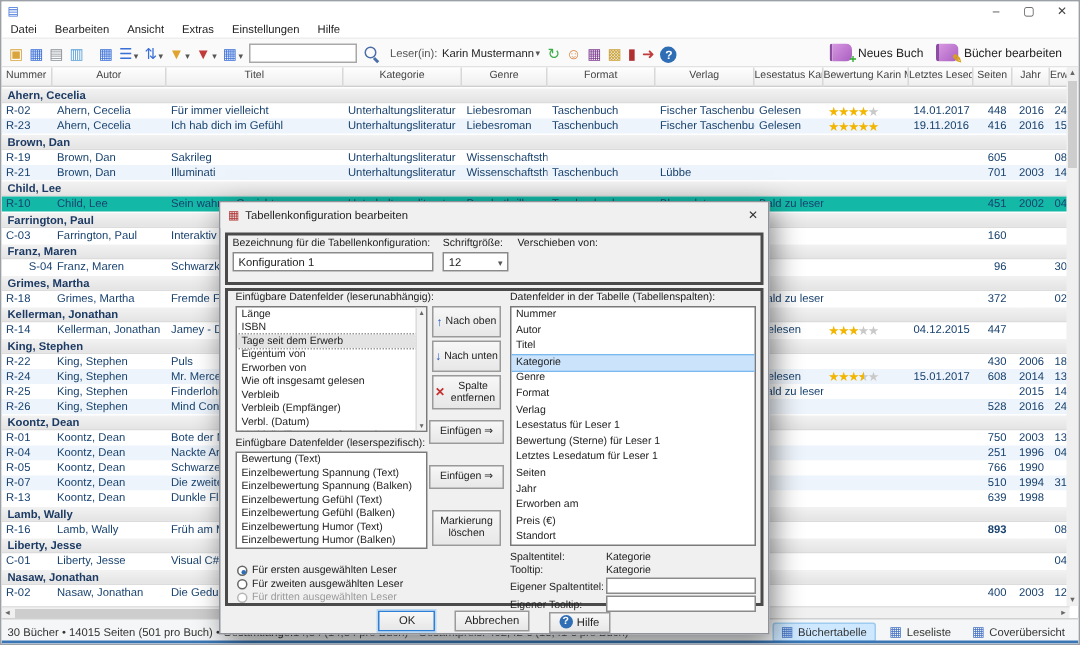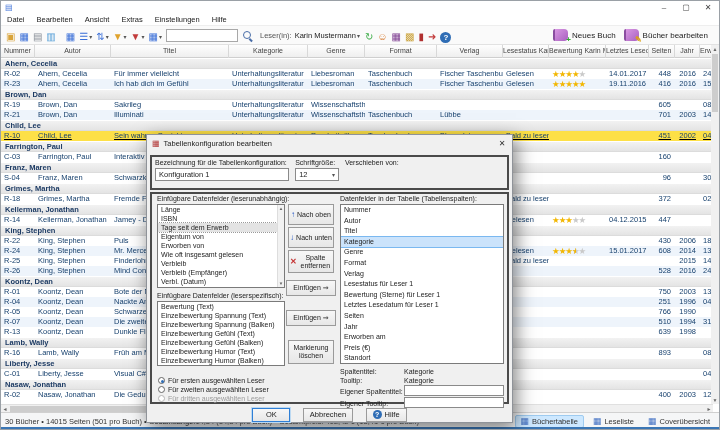--- a/index.html
+++ b/index.html
@@ -35,21 +35,21 @@
   
   .thead{position:absolute;left:0;top:44px;width:712px;height:13px;display:flex;background:linear-gradient(#fefefe,#efefef);border-bottom:1px solid #cfcfcf;}
   .hcell{height:13px;line-height:12px;font-size:7px;color:#444;border-right:1px solid #d8d8d8;text-align:center;overflow:hidden;white-space:nowrap;}
   
   .tbody{position:absolute;left:0;top:57px;width:712px;height:346px;overflow:hidden;background:#fff;}
   .row{display:flex;width:712px;}
   .row.grp{height:10px;line-height:10px;background:linear-gradient(#f2f2f2,#e4e4e4);border-bottom:1px solid #dcdcdc;margin-top:1px;}
   .grp-label{font-size:7.5px;font-weight:bold;color:#1c3a63;padding-left:4px;}
   .row.data{height:10px;line-height:10px;background:#fff;}
   .row.data.alt{background:#eef4fb;}
-  .row.data.sel{background:#fde047;text-decoration:underline;}
+  .row.data.sel{background:#14b8a6;}
   .cell{font-size:7.5px;color:#17416e;overflow:hidden;white-space:nowrap;padding-left:3px;}
   .cell.c10,.cell.c11{text-align:right;padding-right:4px;padding-left:0;}
   .stars{letter-spacing:-1px;font-size:8.5px;line-height:10px;}
   .st{color:#c9c9c9;}
   .st.g{color:#f2b600;}
   .st.h{position:relative;color:#c9c9c9;}
   .st.h i{position:absolute;left:0;top:0;width:55%;overflow:hidden;color:#f2b600;font-style:normal;}
   
   .vscroll{position:absolute;right:0;top:44px;width:8px;height:359px;background:#f0f0f0;}
   .vthumb{position:absolute;left:1px;top:9px;width:6px;height:58px;background:#cdcdcd;}
@@ -305,21 +305,21 @@
         <span class="cell c8" style="width: 57px;"></span>
         <span class="cell c9" style="width: 43px;"></span>
         <span class="cell c10" style="width: 26px;">160</span>
         <span class="cell c11" style="width: 25px;"></span>
         <span class="cell c12" style="width: 13px;"></span>
       </div>
       <div class="row grp">
         <span class="grp-label">Franz, Maren</span>
       </div>
       <div class="row data">
-        <span class="cell c0" style="width: 34px;">S-04</span>
+        <span class="cell c0" style="width: 34px; text-align: right;">S-04</span>
         <span class="cell c1" style="width: 76px;">Franz, Maren</span>
         <span class="cell c2" style="width: 118px;">Schwarzküm</span>
         <span class="cell c3" style="width: 79px;"></span>
         <span class="cell c4" style="width: 57px;"></span>
         <span class="cell c5" style="width: 72px;"></span>
         <span class="cell c6" style="width: 66px;"></span>
         <span class="cell c7" style="width: 46px;"></span>
         <span class="cell c8" style="width: 57px;"></span>
         <span class="cell c9" style="width: 43px;"></span>
         <span class="cell c10" style="width: 26px;">96</span>
@@ -510,21 +510,21 @@
         <span class="cell c0" style="width: 34px;">R-16</span>
         <span class="cell c1" style="width: 76px;">Lamb, Wally</span>
         <span class="cell c2" style="width: 118px;">Früh am Mor</span>
         <span class="cell c3" style="width: 79px;"></span>
         <span class="cell c4" style="width: 57px;"></span>
         <span class="cell c5" style="width: 72px;"></span>
         <span class="cell c6" style="width: 66px;"></span>
         <span class="cell c7" style="width: 46px;"></span>
         <span class="cell c8" style="width: 57px;"></span>
         <span class="cell c9" style="width: 43px;"></span>
-        <span class="cell c10" style="width: 26px;">893</span>
+        <span class="cell c10" style="width: 26px; font-weight: bold;">893</span>
         <span class="cell c11" style="width: 25px;"></span>
         <span class="cell c12" style="width: 13px;">08.</span>
       </div>
       <div class="row grp">
         <span class="grp-label">Liberty, Jesse</span>
       </div>
       <div class="row data">
         <span class="cell c0" style="width: 34px;">C-01</span>
         <span class="cell c1" style="width: 76px;">Liberty, Jesse</span>
         <span class="cell c2" style="width: 118px;">Visual C# 200</span>

